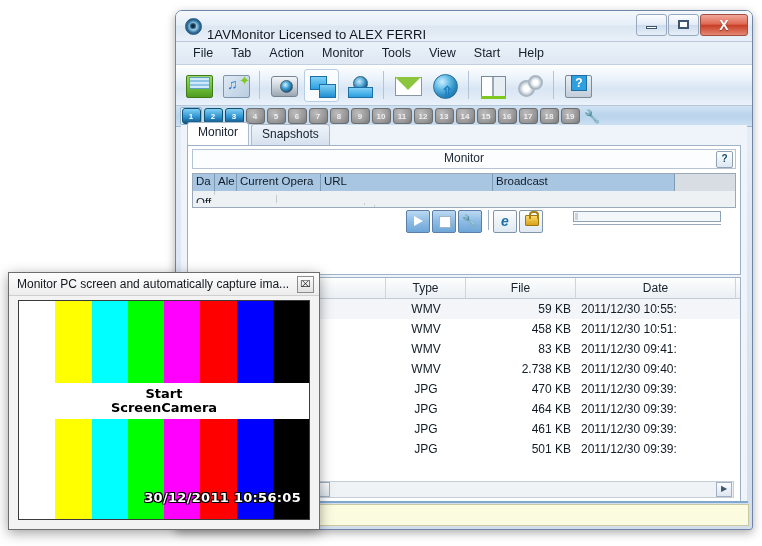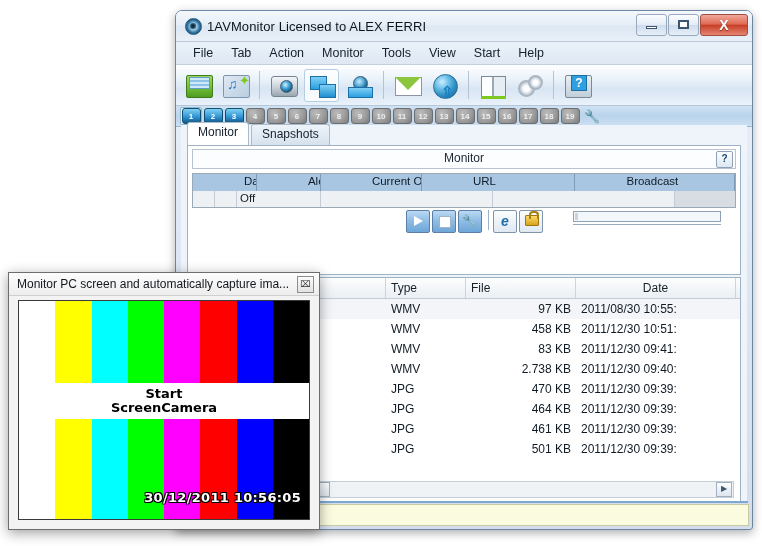--- a/index.html
+++ b/index.html
@@ -31,21 +31,21 @@
     position:absolute; left:9px; top:7px; width:15px; height:15px;
     border-radius:50%;
     background: radial-gradient(circle at 50% 50%, #eaf4fb 0%, #7fb6d8 38%, #2c6b97 60%, #15405f 100%);
     border:1px solid #2b5b80;
   }
   .title-icon::after{
     content:""; position:absolute; left:4px; top:4px; width:6px;height:6px;border-radius:50%;
     background:#0d2c42; box-shadow: inset 0 0 2px #7fc9ef;
   }
   .title-text {
-    position:absolute; left:31px; top:8px;
+    position:absolute; left:31px; top:16px;
     font-size:13px; color:#10151c; letter-spacing:.1px;
   }
   .win-btns { position:absolute; right:4px; top:3px; display:flex; }
   .wb {
     width:29px;height:20px; margin-left:1px;
     border:1px solid #98a9bd; border-radius:3px;
     background:linear-gradient(to bottom,#fbfdff 0%,#e3ecf6 48%,#cfdced 52%,#e6eff8 100%);
     position:relative;
   }
   .wb.close{
@@ -164,22 +164,22 @@
     font-size:12px; color:#1b2733; text-align:center; line-height:17px;
   }
   .help-btn{
     position:absolute; right:2px; top:1px; width:15px;height:15px;
     border:1px solid #8fa1b4; border-radius:2px;
     background:linear-gradient(to bottom,#fdfefe,#dde7f1);
     font-size:10px;color:#18496e;font-weight:bold;line-height:14px;text-align:center;
   }
   .grid{ margin:4px 4px 0 4px; border:1px solid #9aa9b8; background:#fff; }
   .grid-hdr{ display:flex; height:17px; background:#a8c6e2; }
-  .gh{ font-size:11.5px; color:#101b26; padding:1px 3px; border-right:1px solid #7f9ab4; overflow:hidden; white-space:nowrap; box-sizing:border-box;margin-left:48px; }
-  .grid-row{ display:flex; height:16px; background:#eef1f4; }
+  .gh{ font-size:11.5px; color:#101b26; padding:1px 3px; border-right:1px solid #7f9ab4; overflow:hidden; white-space:nowrap; box-sizing:border-box; }
+  .grid-row{ display:flex; height:16px; background:#eef1f4;flex-direction:column; }
   .gc{ font-size:11.5px; color:#111c27; padding:1px 3px; border-right:1px solid #c3ccd5; overflow:hidden; white-space:nowrap; box-sizing:border-box; }
   .gpad{ flex:1; background:#d8dde3; }
 
   .ctlbar{ position:absolute; left:0; right:0; top:62px; height:26px; display:flex; align-items:center; }
   .ctlgroup{ display:flex; margin-left:218px; }
   .cbtn{
     width:22px;height:21px;margin-right:2px;position:relative;
     border:1px solid #5b7fa6; border-radius:2px;
     background:linear-gradient(to bottom,#bcd9f2 0%,#8dbbe4 50%,#6ea6d8 100%);
   }
@@ -195,26 +195,26 @@
   .meter{ height:9px; border:1px solid #8fa2b5; background:#f4f7fa; margin-bottom:2px; position:relative; }
   .meter .tick{ position:absolute;left:1px;top:1px;width:3px;bottom:1px;background:#c8d4e0; }
   .meter.thin{ height:5px; border:none; border-top:1px solid #9aabbd; background:transparent; }
 
   .filelist{
     position:absolute; left:6px; right:6px; top:152px; bottom:0;
     background:#ffffff; border:1px solid #9fb2c5; overflow:hidden;
   }
   .fl-hdr{ display:flex; height:20px; background:linear-gradient(to bottom,#fdfefe,#eaeff4); border-bottom:1px solid #c3ccd5; }
   .fh{ font-size:12px; color:#16212c; padding:3px 5px 0 5px; border-right:1px solid #ccd4dc; box-sizing:border-box; white-space:nowrap; overflow:hidden;text-align:center; }
-  .fh.r{ text-align:left; }
+  .fh.r{ text-align:center; }
   .frow{ display:flex; height:20px; align-items:center; }
   .frow.alt{ background:#f3f5f8; }
   .fc{ font-size:12px; color:#111b25; padding:0 5px; box-sizing:border-box; white-space:nowrap; overflow:hidden; }
   .fc.r{ text-align:right; }
-  .fc.c{ }
+  .fc.c{ text-align:center; }
 
   .hscroll{
     position:absolute; left:6px; right:6px; bottom:4px; height:15px;
     background:#f0f3f6; border:1px solid #c5ced7; display:flex; align-items:center;
   }
   .hs-thumb{
     width:132px;height:13px;margin-left:1px;
     background:linear-gradient(to bottom,#fbfdff,#dde5ee);
     border:1px solid #9fb0c2; position:relative;
   }
@@ -479,22 +479,22 @@
         <div class="fl-hdr">
           <div class="fh" style="width:198px">Name</div>
           <div class="fh r" style="width:80px">Type</div>
           <div class="fh r" style="width:110px">File</div>
           <div class="fh" style="width:160px">Date</div>
         </div>
 
         <div class="frow alt">
           <div class="fc" style="width:198px">55_35.w...</div>
           <div class="fc c" style="width:80px">WMV</div>
-          <div class="fc r" style="width:110px">97 KB</div>
-          <div class="fc" style="width:160px">2011/08/30 10:55:</div>
+          <div class="fc r" style="width:110px">59 KB</div>
+          <div class="fc" style="width:160px">2011/12/30 10:55:</div>
         </div>
         <div class="frow">
           <div class="fc" style="width:198px">49_17.w...</div>
           <div class="fc c" style="width:80px">WMV</div>
           <div class="fc r" style="width:110px">458 KB</div>
           <div class="fc" style="width:160px">2011/12/30 10:51:</div>
         </div>
         <div class="frow">
           <div class="fc" style="width:198px">40_40.w...</div>
           <div class="fc c" style="width:80px">WMV</div>

